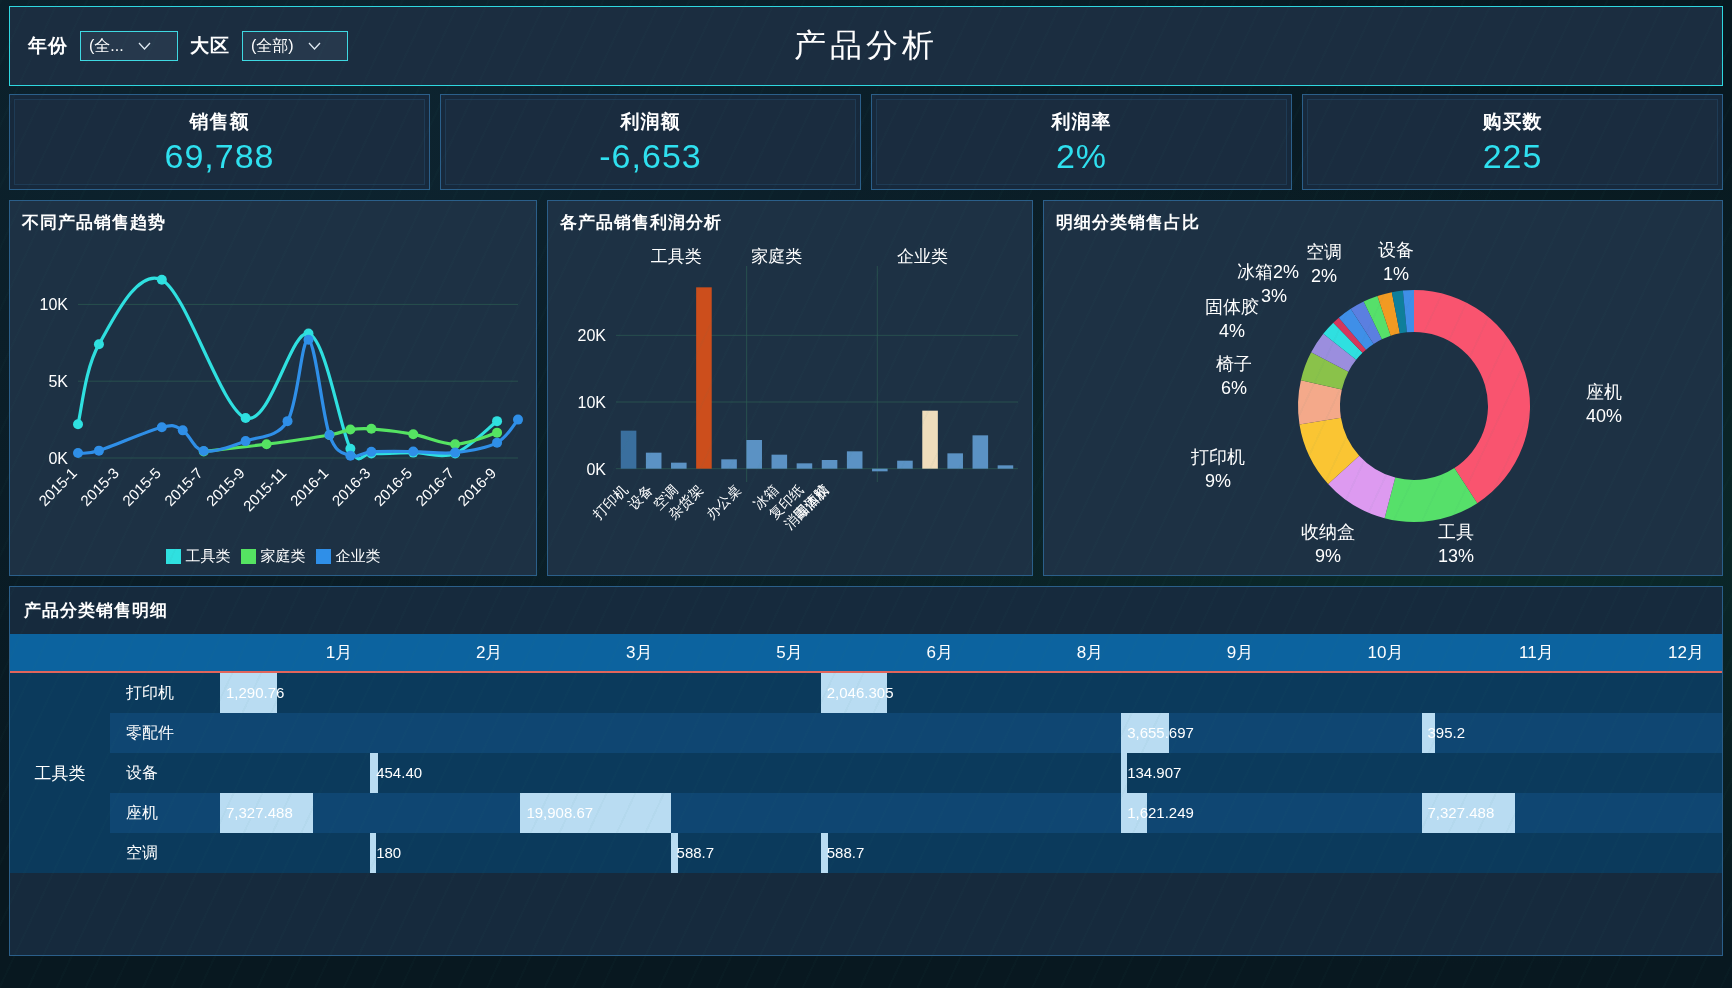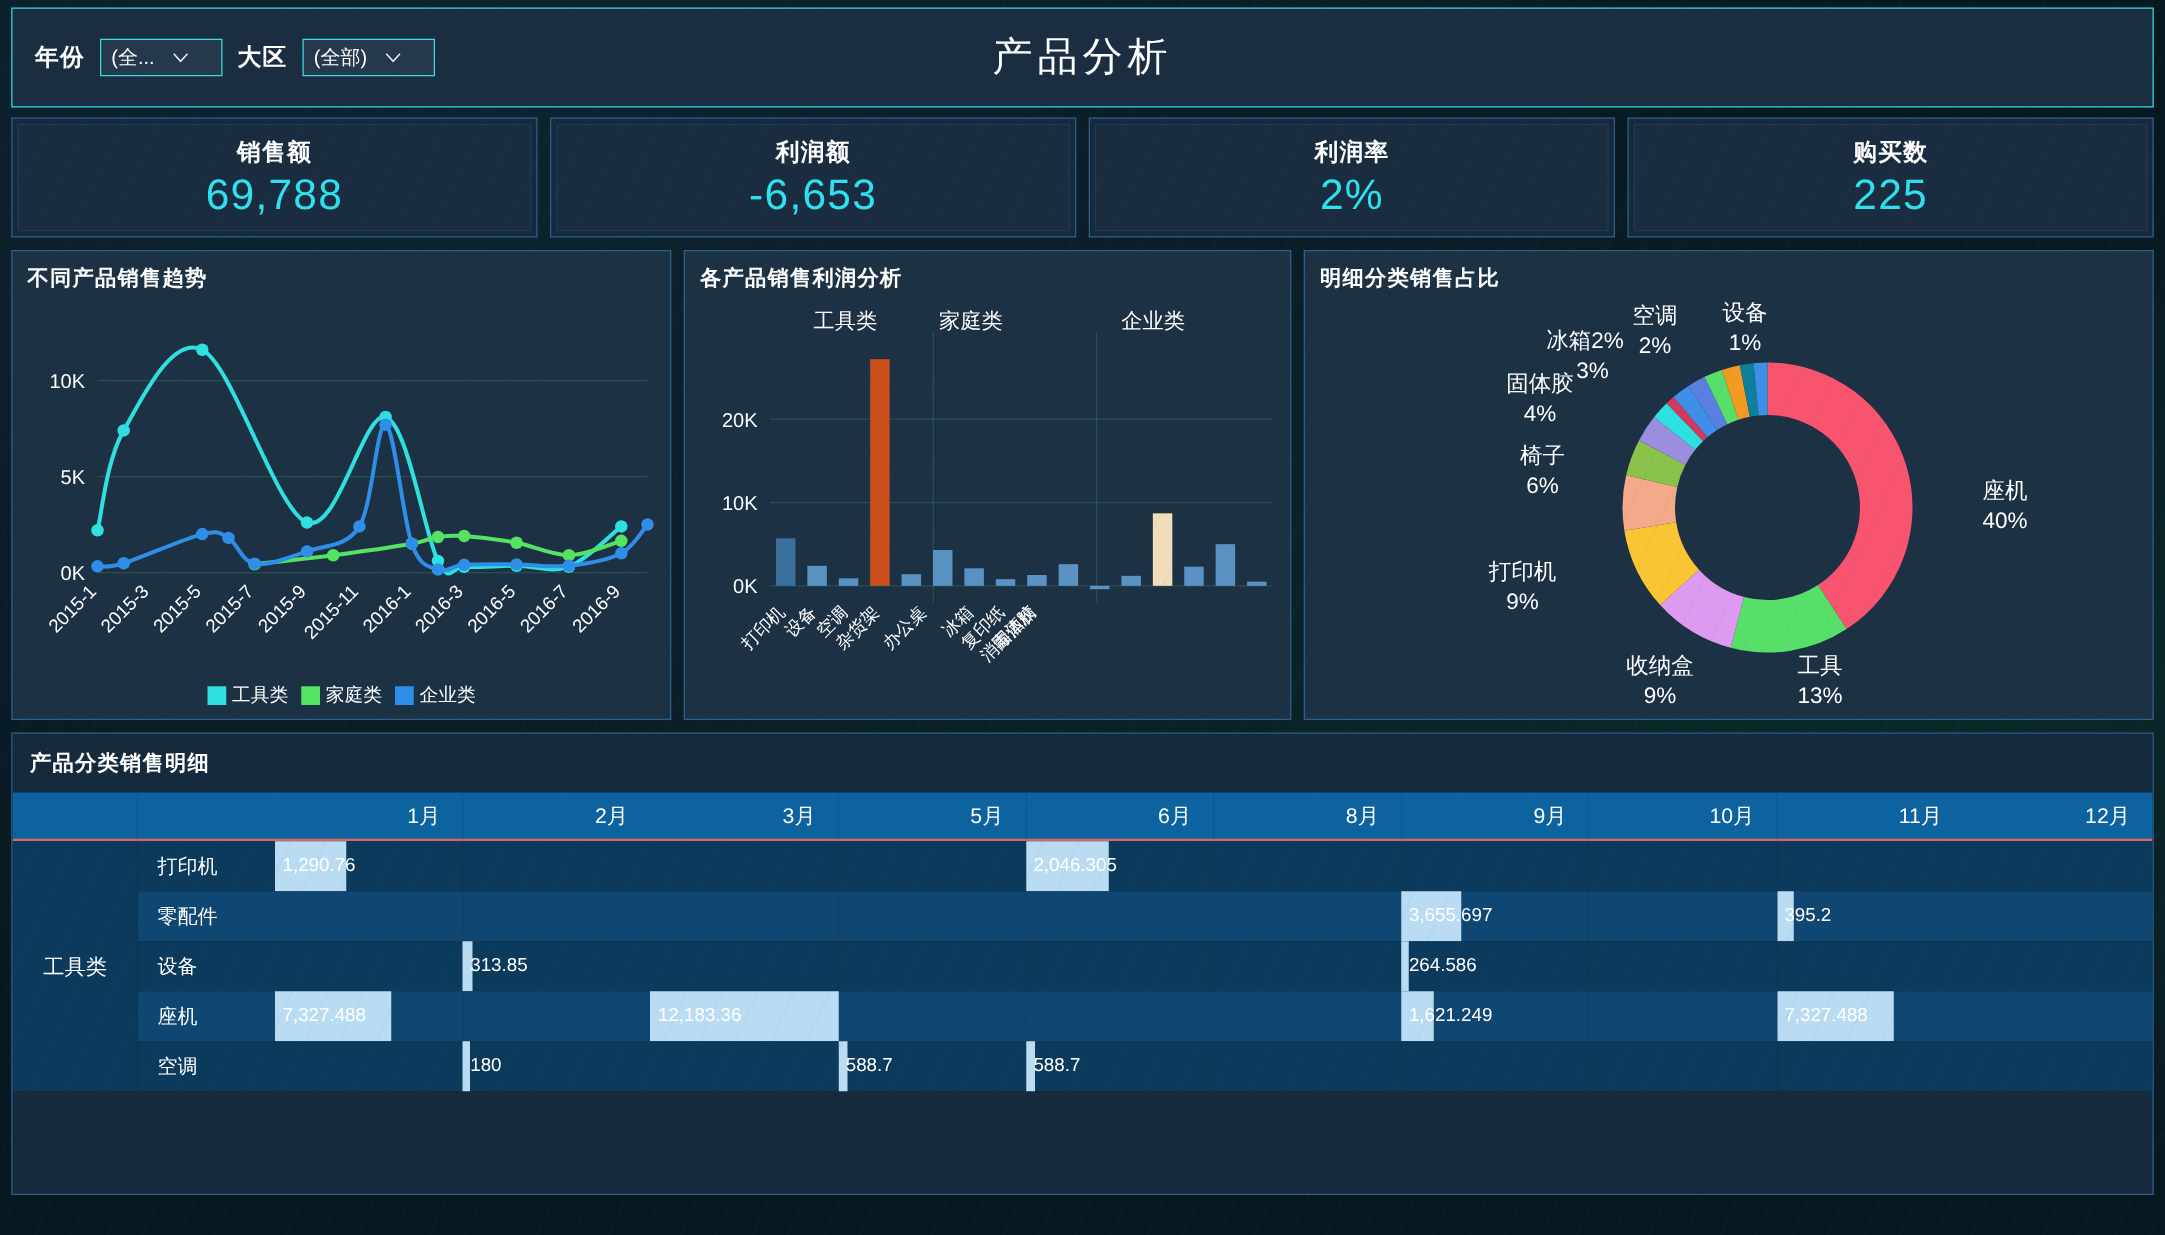--- a/index.html
+++ b/index.html
@@ -488,57 +488,57 @@
             <td>
               <div class="cellwrap"><span class="cellval"></span></div>
             </td>
           </tr>
           <tr class="rowA">
             <td class="sub">设备</td>
             <td>
               <div class="cellwrap"><span class="cellval"></span></div>
             </td>
             <td>
-              <div class="cellwrap"><div class="cellbar" style="width: 5%;"></div><span class="cellval">313.85</span></div>
-            </td>
-            <td>
-              <div class="cellwrap"><span class="cellval"></span></div>
-            </td>
-            <td>
-              <div class="cellwrap"><span class="cellval"></span></div>
-            </td>
-            <td>
-              <div class="cellwrap"><span class="cellval"></span></div>
-            </td>
-            <td>
-              <div class="cellwrap"><span class="cellval"></span></div>
-            </td>
-            <td>
-              <div class="cellwrap"><div class="cellbar" style="width: 4%;"></div><span class="cellval">264.586</span></div>
+              <div class="cellwrap"><div class="cellbar" style="width: 5%;"></div><span class="cellval">454.40</span></div>
+            </td>
+            <td>
+              <div class="cellwrap"><span class="cellval"></span></div>
+            </td>
+            <td>
+              <div class="cellwrap"><span class="cellval"></span></div>
+            </td>
+            <td>
+              <div class="cellwrap"><span class="cellval"></span></div>
+            </td>
+            <td>
+              <div class="cellwrap"><span class="cellval"></span></div>
+            </td>
+            <td>
+              <div class="cellwrap"><div class="cellbar" style="width: 4%;"></div><span class="cellval">134.907</span></div>
             </td>
             <td>
               <div class="cellwrap"><span class="cellval"></span></div>
             </td>
             <td>
               <div class="cellwrap"><span class="cellval"></span></div>
             </td>
             <td>
               <div class="cellwrap"><span class="cellval"></span></div>
             </td>
           </tr>
           <tr class="rowB">
             <td class="sub">座机</td>
             <td>
               <div class="cellwrap"><div class="cellbar" style="width: 62%;"></div><span class="cellval">7,327.488</span></div>
             </td>
             <td>
               <div class="cellwrap"><span class="cellval"></span></div>
             </td>
             <td>
-              <div class="cellwrap"><div class="cellbar" style="width: 100%;"></div><span class="cellval">12,183.36</span></div>
+              <div class="cellwrap"><div class="cellbar" style="width: 100%;"></div><span class="cellval">19,908.67</span></div>
             </td>
             <td>
               <div class="cellwrap"><span class="cellval"></span></div>
             </td>
             <td>
               <div class="cellwrap"><span class="cellval"></span></div>
             </td>
             <td>
               <div class="cellwrap"><span class="cellval"></span></div>
             </td>

